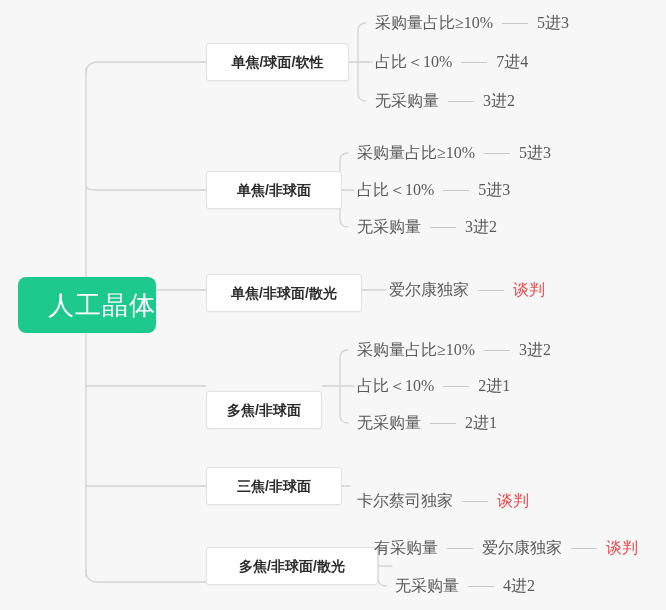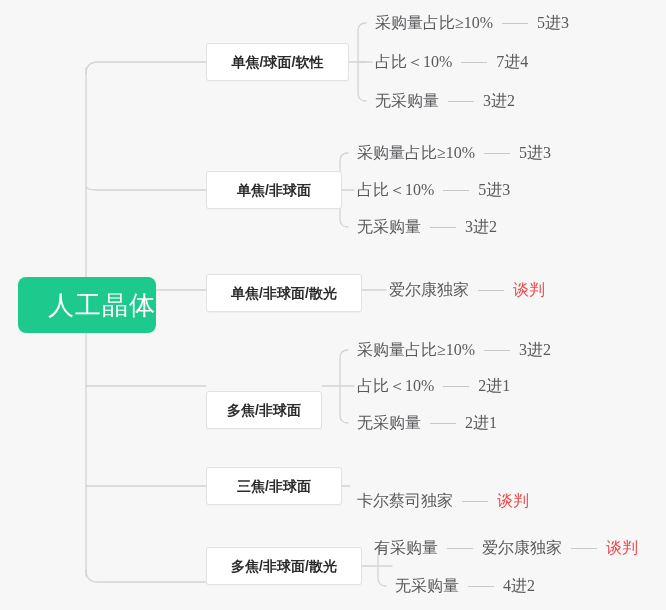--- a/index.html
+++ b/index.html
@@ -152,21 +152,21 @@
   </div>
   <div class="cat-node" style="left:206px; top:274px; width:156px;">
     <span class="cat-label">单焦/非球面/散光</span>
   </div>
   <div class="cat-node" style="left:206px; top:367px; width:116px;margin-top:24px;">
     <span class="cat-label">多焦/非球面</span>
   </div>
   <div class="cat-node" style="left:206px; top:467px; width:136px;">
     <span class="cat-label">三焦/非球面</span>
   </div>
-  <div class="cat-node" style="left:206px; top:547px; width:156px;">
+  <div class="cat-node" style="left:206px; top:547px; width:172px;">
     <span class="cat-label">多焦/非球面/散光</span>
   </div>
 
   <div class="leaf-row" style="left:375px; top:13px;">
     <span class="leaf-text">采购量占比≥10%</span>
     <span class="dash"></span>
     <span class="leaf-text">5进3</span>
   </div>
   <div class="leaf-row" style="left:375px; top:52px;">
     <span class="leaf-text">占比＜10%</span>

